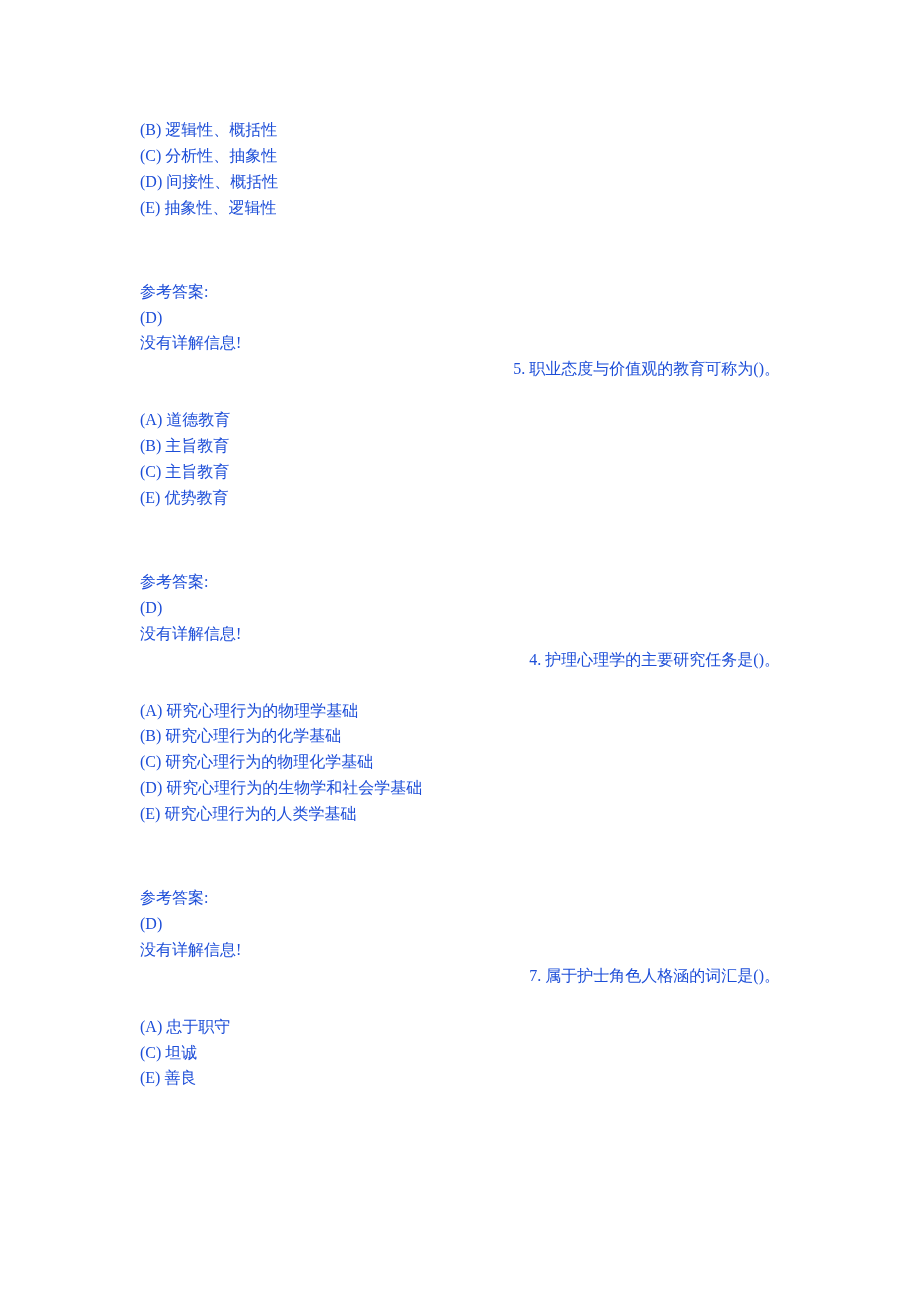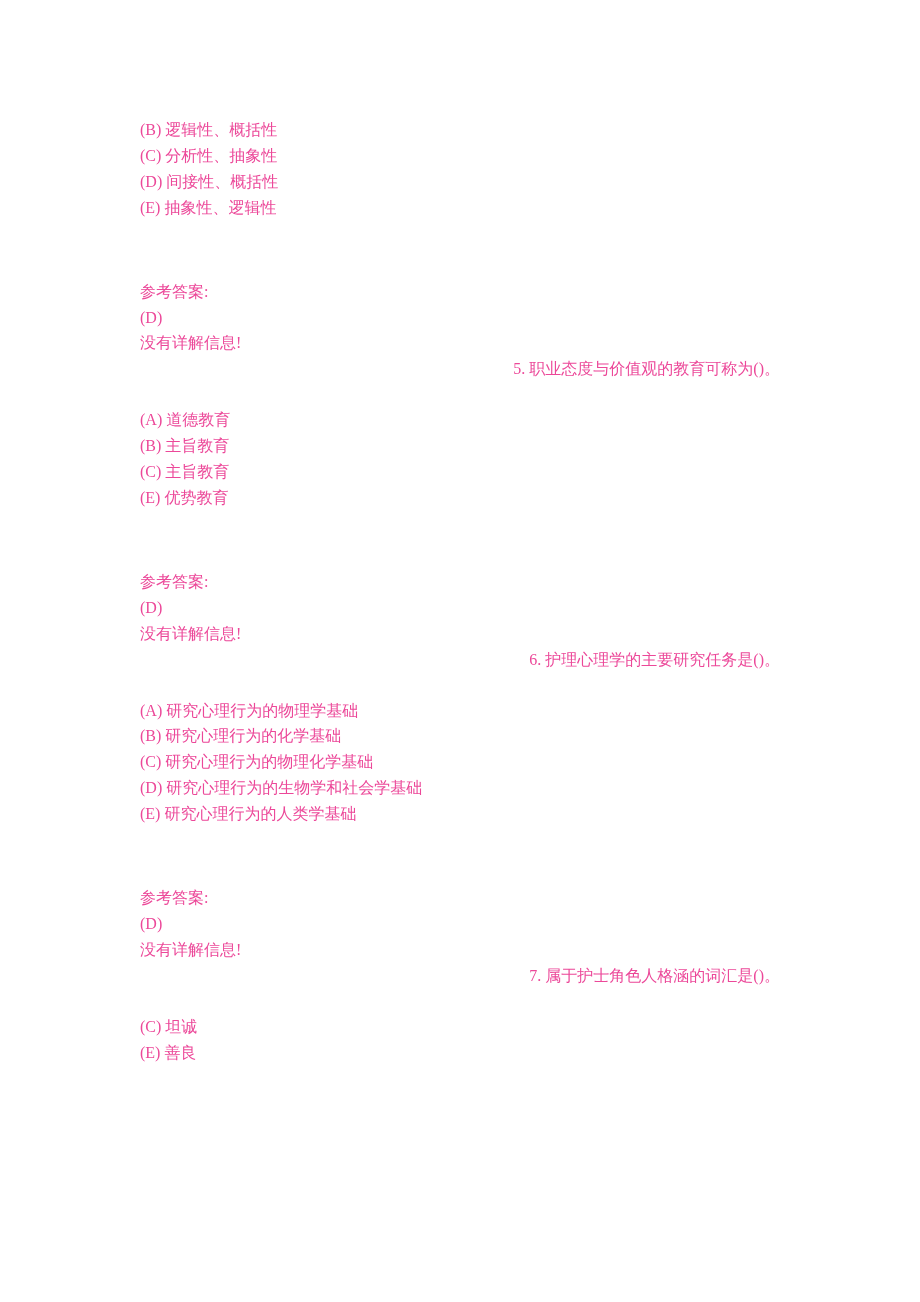--- a/index.html
+++ b/index.html
@@ -8,21 +8,21 @@
       background: #ffffff;
       font-family: "SimSun", "Times New Roman", serif;
       width: 920px;
       height: 1302px;
       box-sizing: border-box;
     }
     .page {
       padding: 117px 140px 100px 140px;
       font-size: 16px;
       line-height: 1.62;
-      color: #ec4899;
+      color: #1d4ed8;
     }
     .line {
       display: block;
     }
     .gap {
       height: 25px;
     }
     .gap-small {
       height: 8px;
     }
@@ -57,34 +57,35 @@
   <span class="line">(E)  优势教育</span>
 
   <div class="gap"></div>
   <div class="gap"></div>
   <div class="gap-small"></div>
 
   <span class="line">参考答案:</span>
   <span class="line">(D)</span>
   <span class="line">没有详解信息!</span>
 
-  <span class="question-line">6.    护理心理学的主要研究任务是()。</span>
+  <span class="question-line">4.    护理心理学的主要研究任务是()。</span>
   <div class="gap"></div>
   <span class="line">(A)  研究心理行为的物理学基础</span>
   <span class="line">(B)  研究心理行为的化学基础</span>
   <span class="line">(C)  研究心理行为的物理化学基础</span>
   <span class="line">(D)  研究心理行为的生物学和社会学基础</span>
   <span class="line">(E)  研究心理行为的人类学基础</span>
 
   <div class="gap"></div>
   <div class="gap"></div>
   <div class="gap-small"></div>
 
   <span class="line">参考答案:</span>
   <span class="line">(D)</span>
   <span class="line">没有详解信息!</span>
 
   <span class="question-line">7.    属于护士角色人格涵的词汇是()。</span>
   <div class="gap"></div>
+  <span class="line">(A)  忠于职守</span>
   <span class="line">(C)  坦诚</span>
   <span class="line">(E)  善良</span>
 
 </div>
 
 </body></html>

